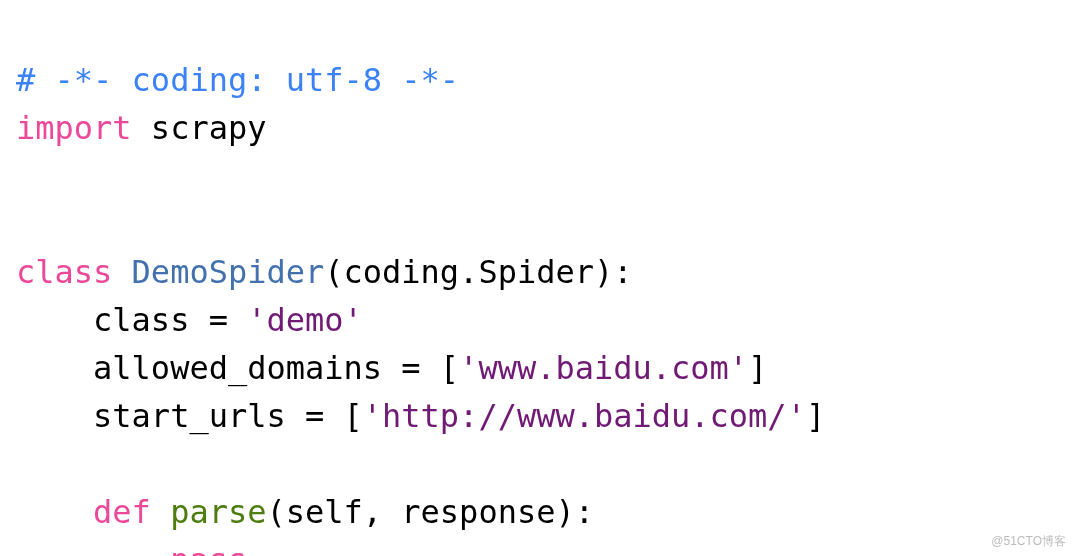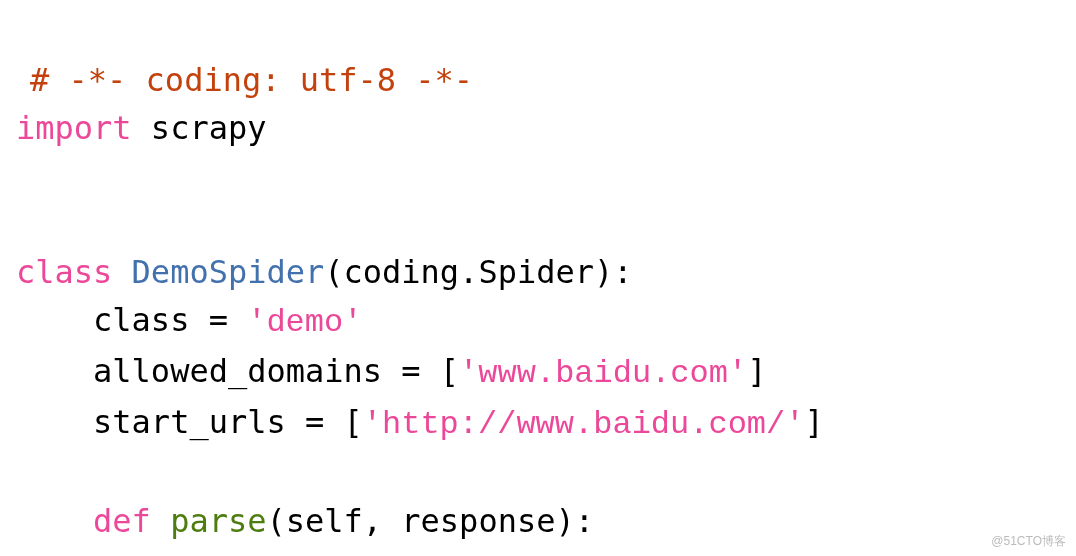--- a/index.html
+++ b/index.html
@@ -10,26 +10,26 @@
       font-family: "Menlo", "Monaco", "Consolas", monospace;
       font-size: 32px;
       line-height: 1.5;
       padding: 8px 16px;
       position: relative;
       overflow: hidden;
     }
     .code-container {
       white-space: pre;
     }
-    .c-comment { color: #c2410c; margin-left: 14px; }
+    .c-comment { color: #3b82f6; }
     .c-keyword { color: #ec4899; }
     .c-default { color: #000000; margin-top: 20px; }
     .c-classname { color: #4271ae; }
     .c-funcname { color: #4d7c0f; margin-top: 16px; }
-    .c-string { color: #ec4899; font-family: Liberation Mono, monospace; }
+    .c-string { color: #701a75; }
     .c-paren { color: #000000; }
     .watermark {
       position: absolute;
       bottom: 6px;
       right: 10px;
       color: #bbbbbb;
       font-size: 12px;
       font-family: sans-serif;
     }
   </style>

